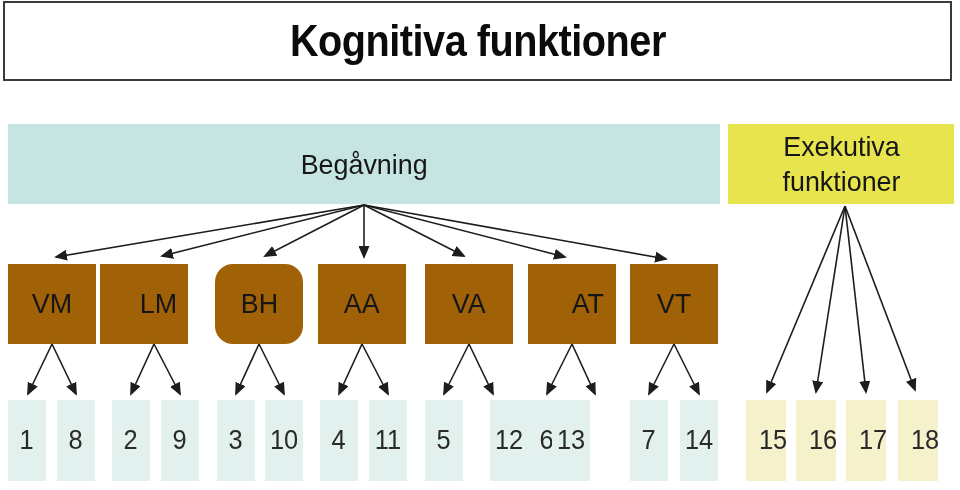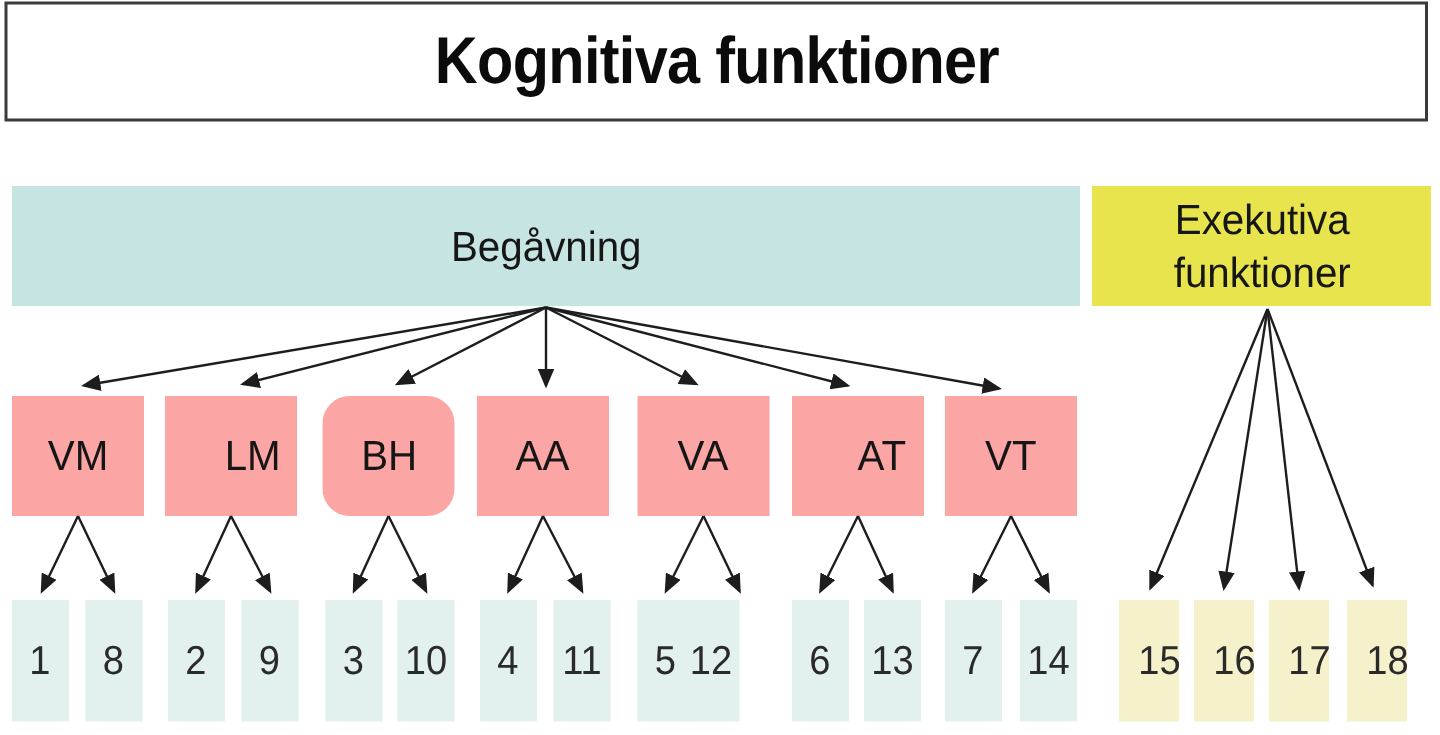--- a/index.html
+++ b/index.html
@@ -20,21 +20,21 @@
     transform:scaleX(0.9);transform-origin:center;white-space:nowrap;
     letter-spacing:-0.5px;
   }
 
   .box{
     position:absolute;box-sizing:border-box;
     display:flex;align-items:center;justify-content:center;
     text-align:center;
   }
   .teal-big{background:#c6e4e1;}
-  .teal-mid{background:#fca5a5;}
+  .teal-mid{background:#a16207;}
   .teal-light{background:#e2f0ee;}
   .yellow-big{background:#e7e44e;}
   .yellow-light{background:#f4f1cb;padding-left:14px;}
 
   .big-label{font-size:28px;color:#161616;transform:scaleX(0.96);line-height:1.25;}
   .factor-label{font-size:28px;color:#161616;transform:scaleX(0.96);}
   .num-label{font-size:27px;color:#2a2a2a;transform:scaleX(0.94);}
 
   .row-factors .box{top:264px;width:88px;height:80px;}
   .row-tests .box{top:400px;height:81px;}
@@ -61,21 +61,21 @@
   </div>
 
   <div class="box teal-big" style="left:8px;top:124px;width:712px;height:80px;">
     <span class="big-label">Begåvning</span>
   </div>
 
   <div class="row-factors">
     <div class="box teal-mid" style="left:8px;">
         <span class="factor-label">VM</span>
       </div>
-    <div class="box teal-mid" style="left:110px;padding-left:28px;">
+    <div class="box teal-mid" style="left:100px;padding-left:28px;">
         <span class="factor-label">LM</span>
       </div>
     <div class="box teal-mid" style="left:215px;border-radius:18px;">
         <span class="factor-label">BH</span>
       </div>
     <div class="box teal-mid" style="left:318px;">
         <span class="factor-label">AA</span>
       </div>
     <div class="box teal-mid" style="left:425px;">
         <span class="factor-label">VA</span>
@@ -109,27 +109,27 @@
       </div>
     <div class="box teal-light t" style="left:320px;">
         <span class="num-label">4</span>
       </div>
     <div class="box teal-light t" style="left:369px;align-items:center;">
         <span class="num-label">11</span>
       </div>
     <div class="box teal-light t" style="left:425px;">
         <span class="num-label">5</span>
       </div>
-    <div class="box teal-light t" style="left:455px;">
+    <div class="box teal-light t" style="left:490px;">
         <span class="num-label">12</span>
       </div>
     <div class="box teal-light t" style="left:528px;">
         <span class="num-label">6</span>
       </div>
-    <div class="box teal-light t" style="left:576px;">
+    <div class="box teal-light t" style="left:552px;">
         <span class="num-label">13</span>
       </div>
     <div class="box teal-light t" style="left:630px;">
         <span class="num-label">7</span>
       </div>
     <div class="box teal-light t" style="left:680px;">
         <span class="num-label">14</span>
       </div>
 
     <div class="box yellow-light y" style="left:746px;">

